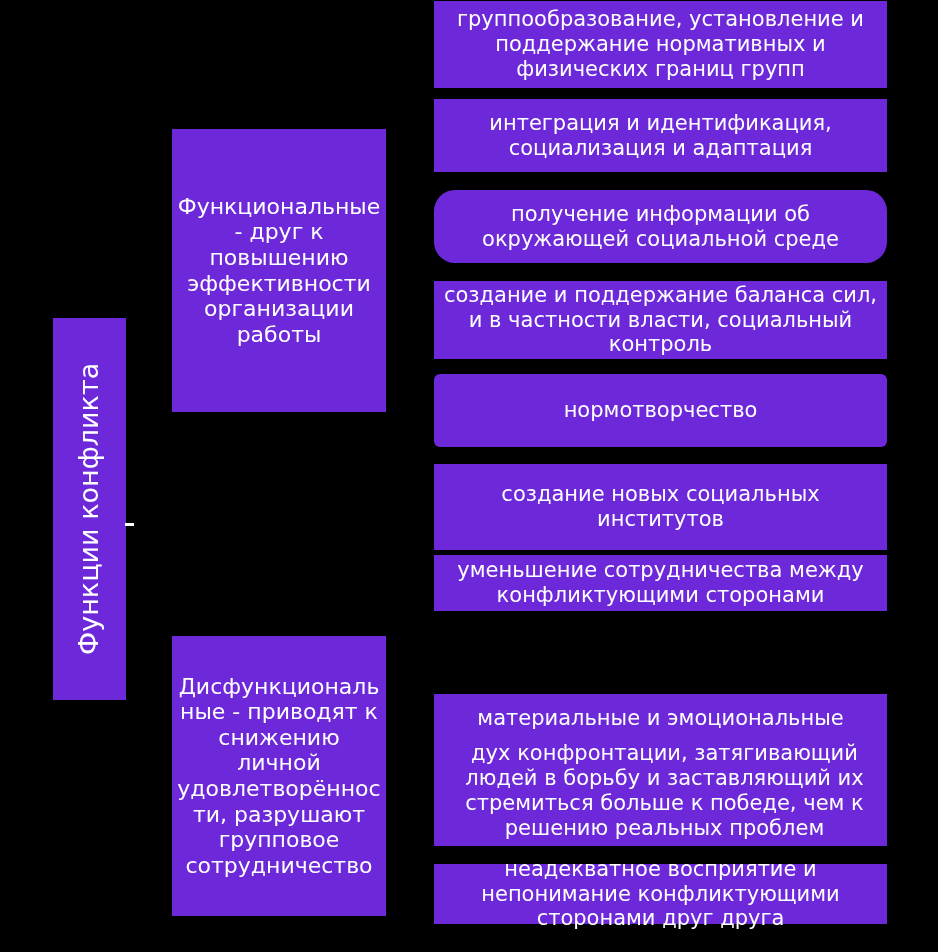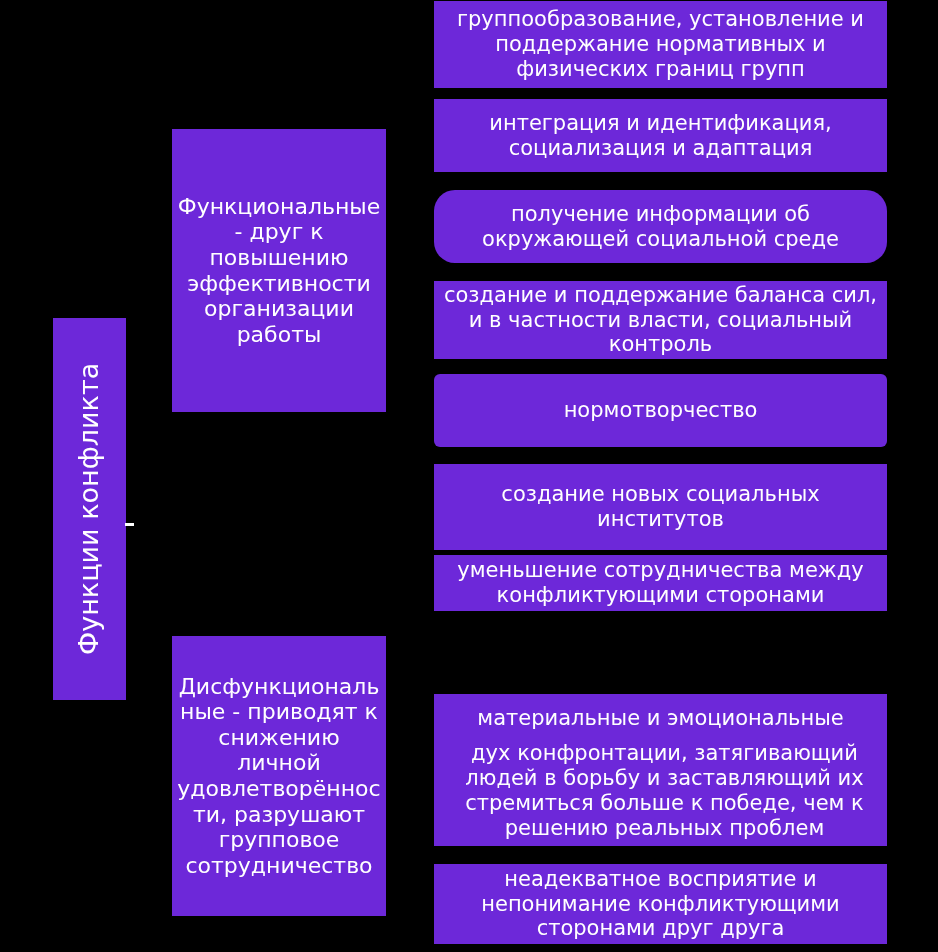--- a/index.html
+++ b/index.html
@@ -88,21 +88,21 @@
   }
   #leaf-node-0 { top: 1px;   height: 87px;  }
   #leaf-node-1 { top: 99px;  height: 73px;  }
   #leaf-node-2 { top: 190px; height: 73px; border-radius: 21px;  }
   #leaf-node-3 { top: 281px; height: 78px;  }
   #leaf-node-4 { top: 374px; height: 73px; border-radius: 6px;  }
   #leaf-node-5 { top: 464px; height: 86px;  }
   #leaf-node-6 { top: 555px; height: 56px;  }
   #leaf-node-7 { top: 646px; height: 73px; margin-top: 48px;  }
   #leaf-node-8 { top: 736px; height: 110px; padding-left: 8px; }
-  #leaf-node-9 { top: 864px; height: 80px;  }
+  #leaf-node-9 { top: 864px; height: 60px;  }
 </style>
 </head>
 <body>
 
 <div id="canvas">
 
   <div class="node" id="root-node">
     <span class="txt">Функции конфликта</span>
   </div>
   <div id="root-connector"></div>

